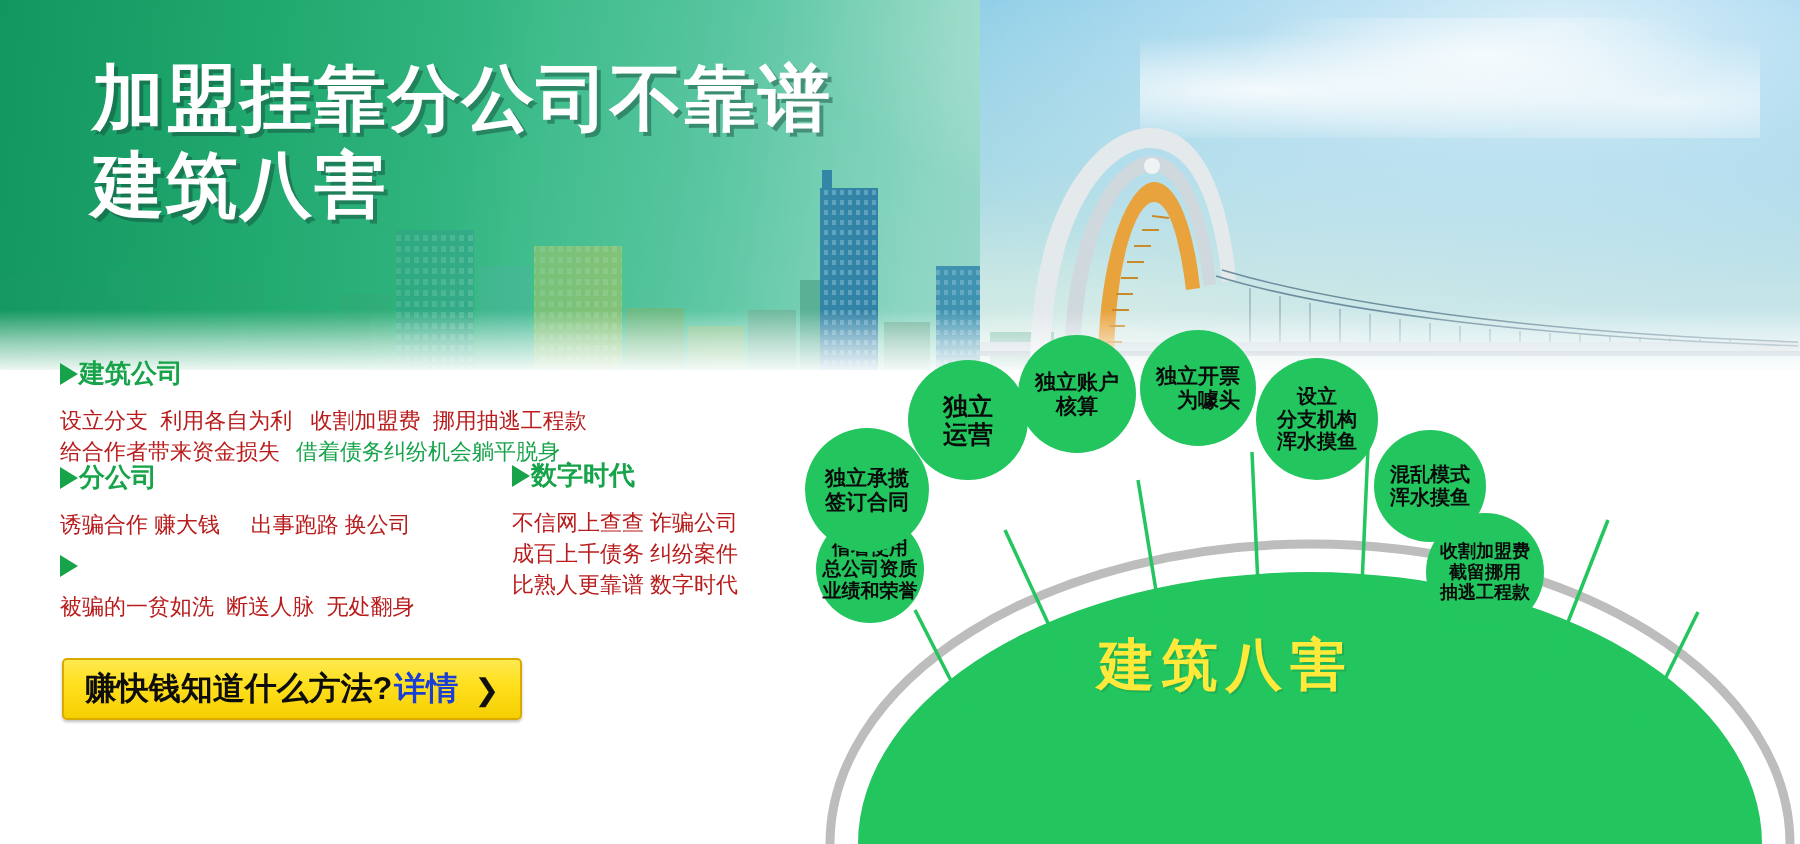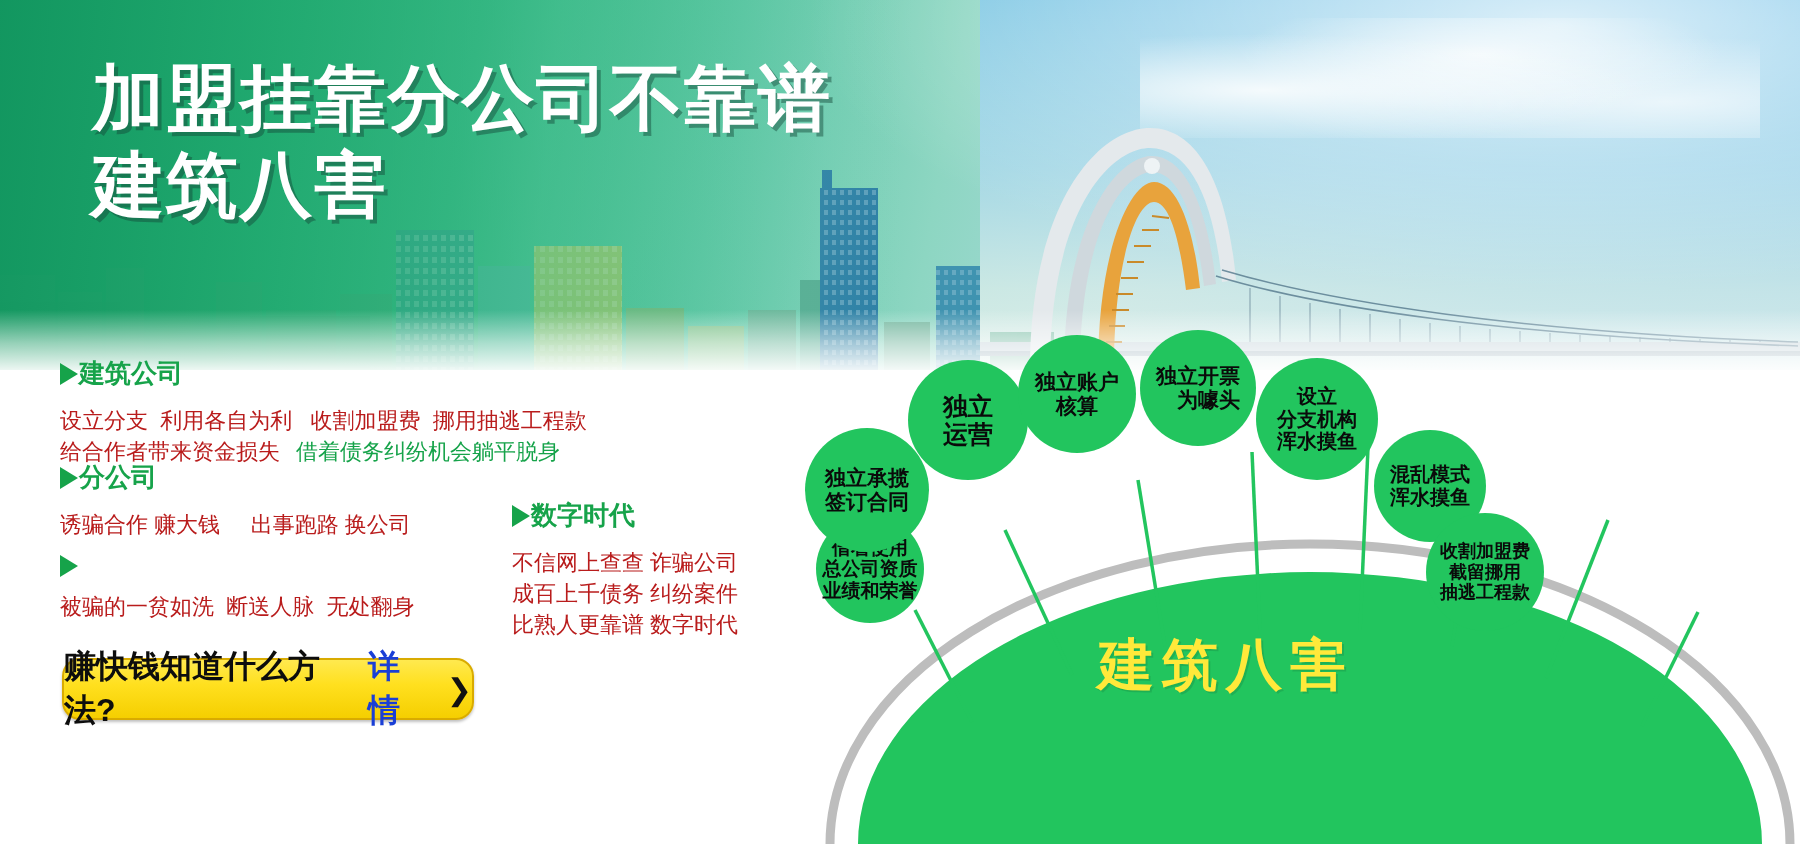--- a/index.html
+++ b/index.html
@@ -70,28 +70,28 @@
     display:inline-block;
   }
   .body-line {
     font-size:22px; color:#b91c1c; line-height:1.42; white-space:pre;
   }
   .body-line.green { color:#16a34a; }
 
   .blk-company { position:absolute; left:60px; top:-14px; }
   .blk-branch  { position:absolute; left:60px; top:90px; }
   .blk-contractor { position:absolute; left:60px; top:185px; }
-  .blk-digital { position:absolute; left:512px; top:88px;margin-top:40px; }
+  .blk-digital { position:absolute; left:512px; top:88px; }
 
   .sec-body { margin-top:14px; }
   .row2 { display:flex; gap:16px; }
 
   .cta {
     position:absolute; left:62px; top:288px;
-    width:412px; height:62px; border-radius:18px;
+    width:460px; height:62px; border-radius:5px;
     background:linear-gradient(180deg,#ffe94f 0%,#ffe01f 42%,#f5cf00 100%);
     border:2px solid #d9ab00;
     box-shadow:0 2px 3px rgba(0,0,0,.25);
     display:flex; align-items:center; justify-content:center; gap:2px;
     cursor:pointer;
   }
   .cta .t1 { font-size:32px; font-weight:bold; color:#0d0d0d; letter-spacing:0px; }
   .cta .t2 { font-size:32px; font-weight:bold; color:#1a3fd6; }
   .cta .chev { margin-left:14px; font-size:30px; color:#111; font-weight:300; }
 

